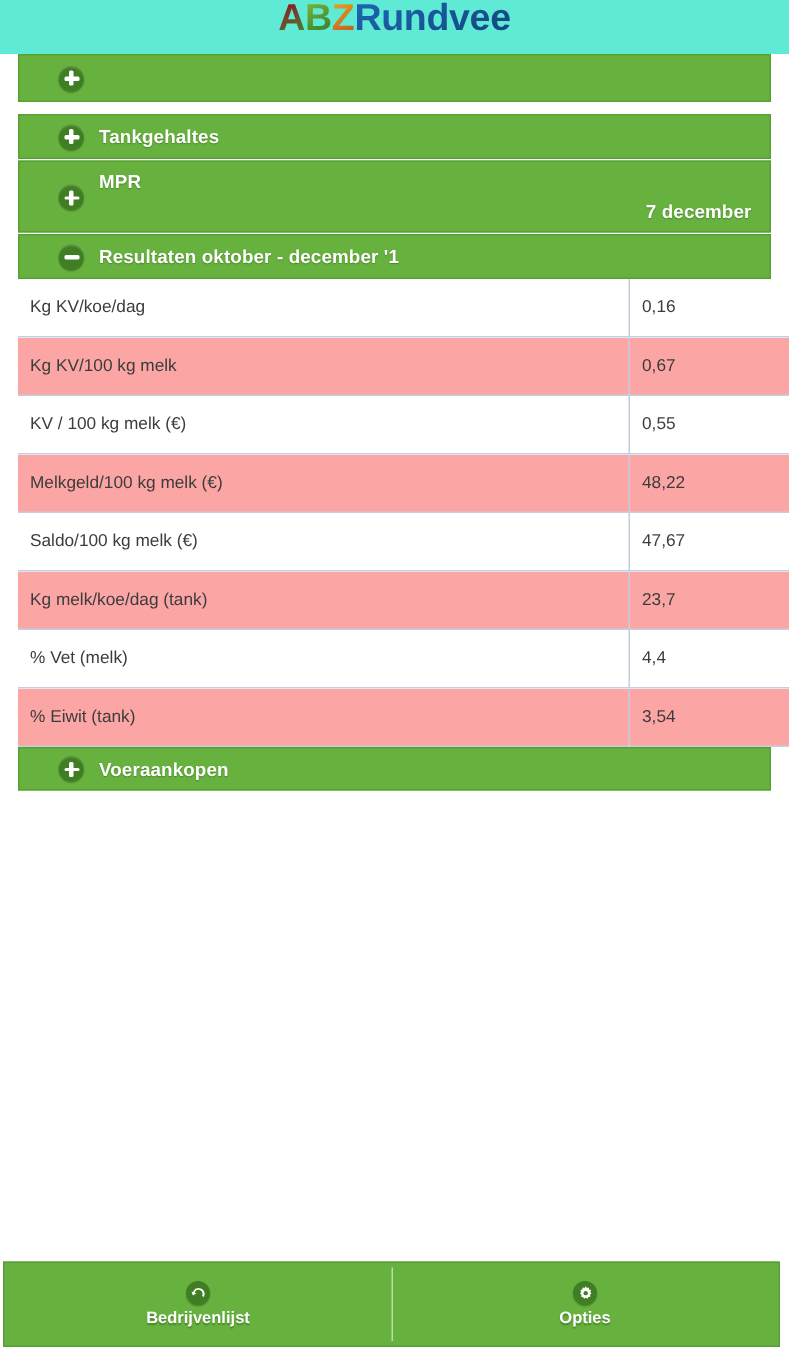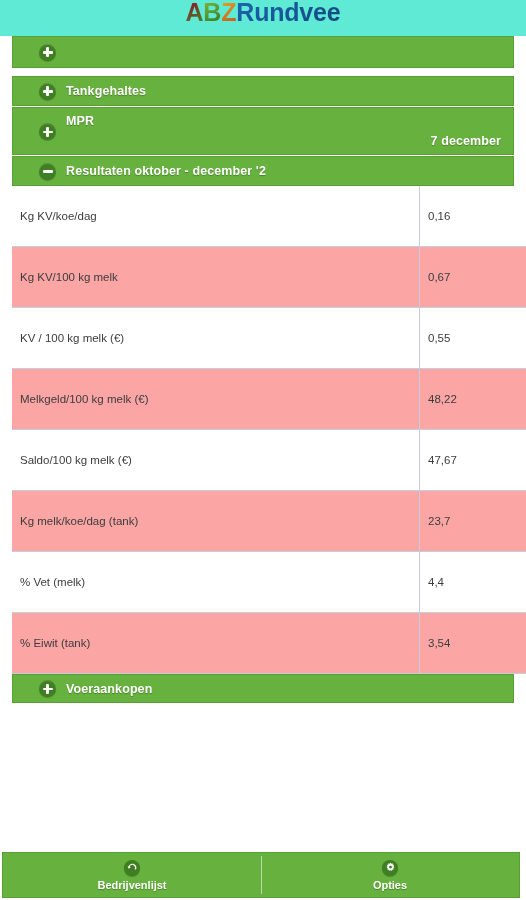--- a/index.html
+++ b/index.html
@@ -134,41 +134,41 @@
   
   .rtable {
     width: 100%;
     border-collapse: collapse;
     table-layout: fixed;
     font-size: 11.5px;
     color: #3c3c3c;
   }
   .rtable td {
     height: 36px;
-    padding: 12px 8px;
+    padding: 1px 8px;
     border-bottom: 1px solid #c3cede;
     white-space: nowrap;
     overflow: hidden;
     text-overflow: ellipsis;
   }
   .rtable td.c-label { width: 391px; }
   .rtable td.c-value {
     border-left: 1px solid #c3cede;
     width: 111px;
   }
   .rtable tr.odd td { background: #ffffff; }
   .rtable tr.even td { background: #fca5a5; }
 
   
   .tabbar {
     position: absolute;
     left: 2px;
     right: 6px;
     bottom: 2px;
-    height: 46px;
+    height: 57px;
     display: flex;
     background: #67b23e;
     border: 1px solid #58a033;
     box-sizing: border-box;
   }
   .tabitem {
     flex: 1 1 50%;
     display: flex;
     flex-direction: column;
     align-items: center;
@@ -228,21 +228,21 @@
   <div class="bar h-tall">
     <span class="cicon plus" style="margin-top:9px;"></span>
     <span class="bar-label">MPR</span>
     <span class="bar-sub">7 december</span>
   </div>
 
   <div class="bar-hairline"></div>
 
   <div class="bar h-single">
     <span class="cicon"></span>
-    <span class="bar-label">Resultaten oktober - december '2</span>
+    <span class="bar-label">Resultaten oktober - december '1</span>
   </div>
 
   <table class="rtable">
     <tbody>
       <tr class="odd">
         <td class="c-label">Kg KV/koe/dag</td>
         <td class="c-value">0,16</td>
       </tr>
       <tr class="even">
         <td class="c-label">Kg KV/100 kg melk</td>

